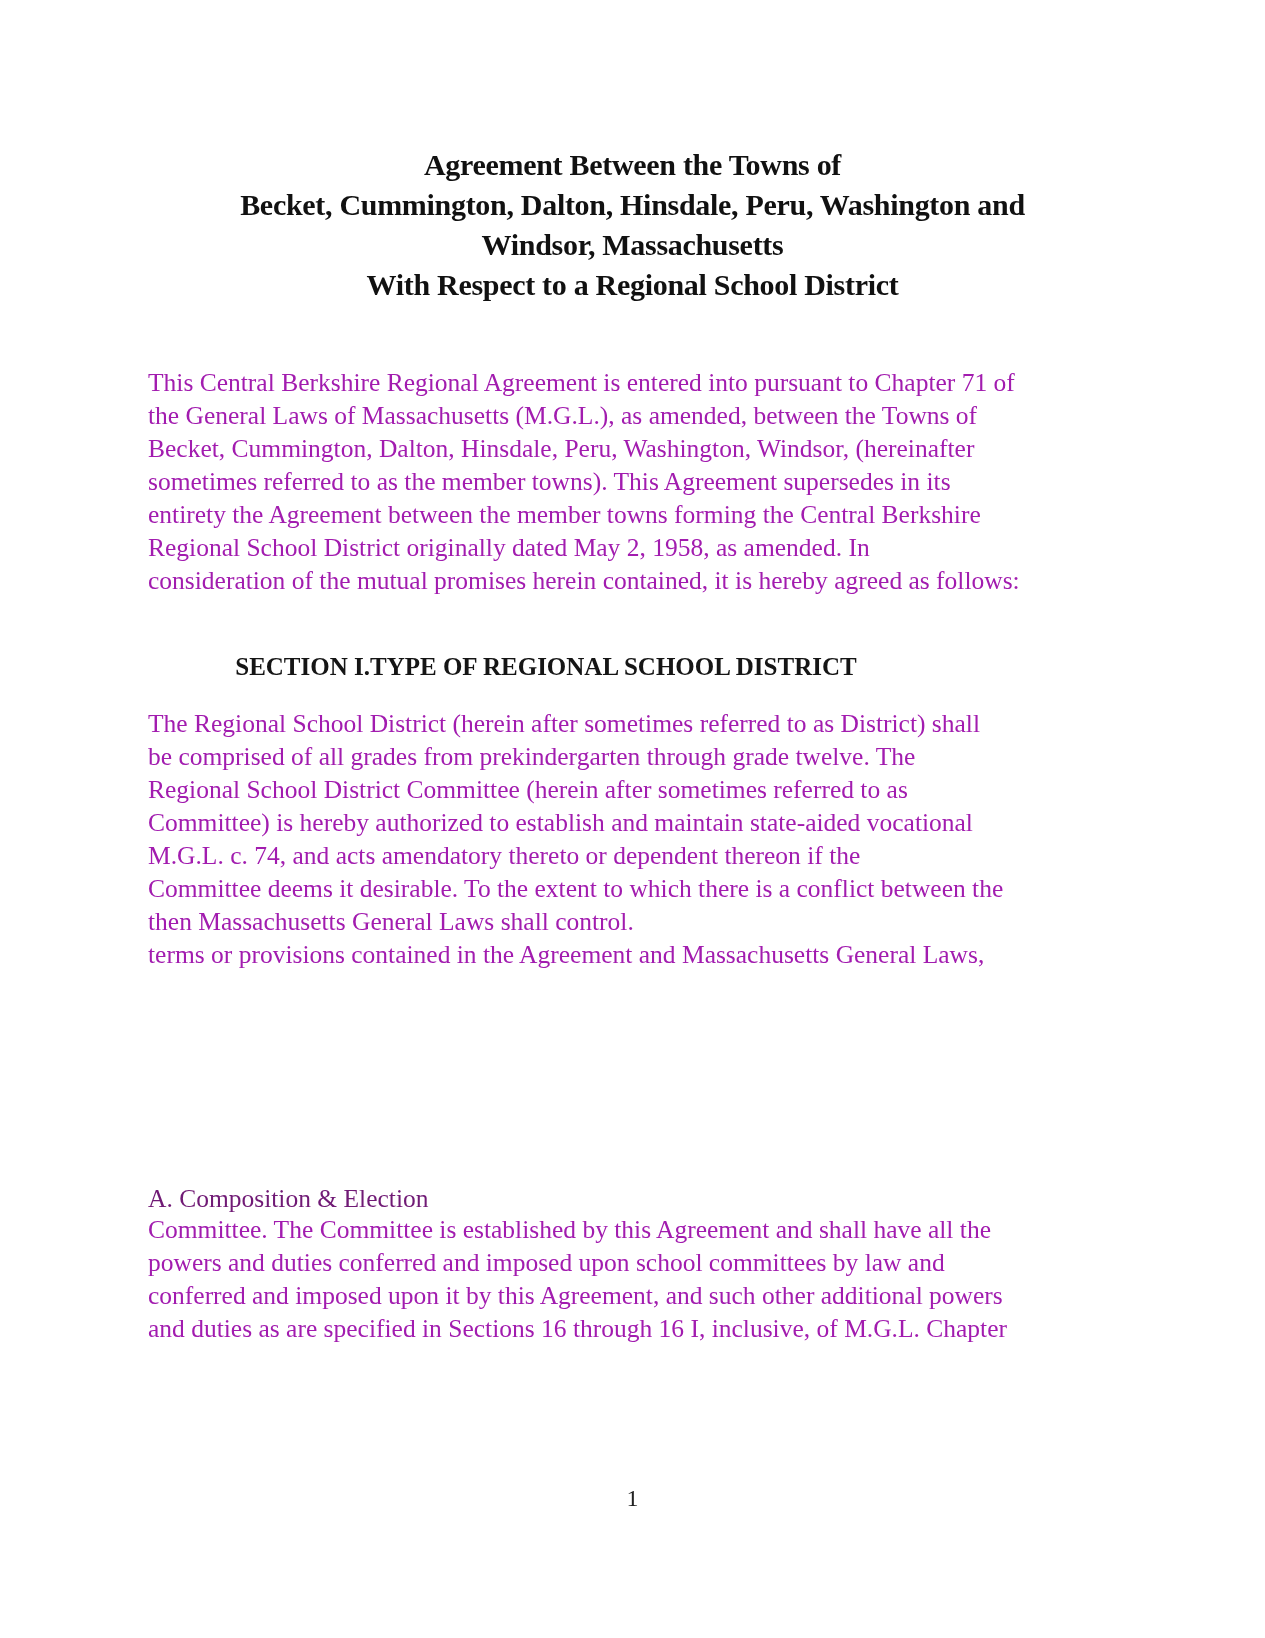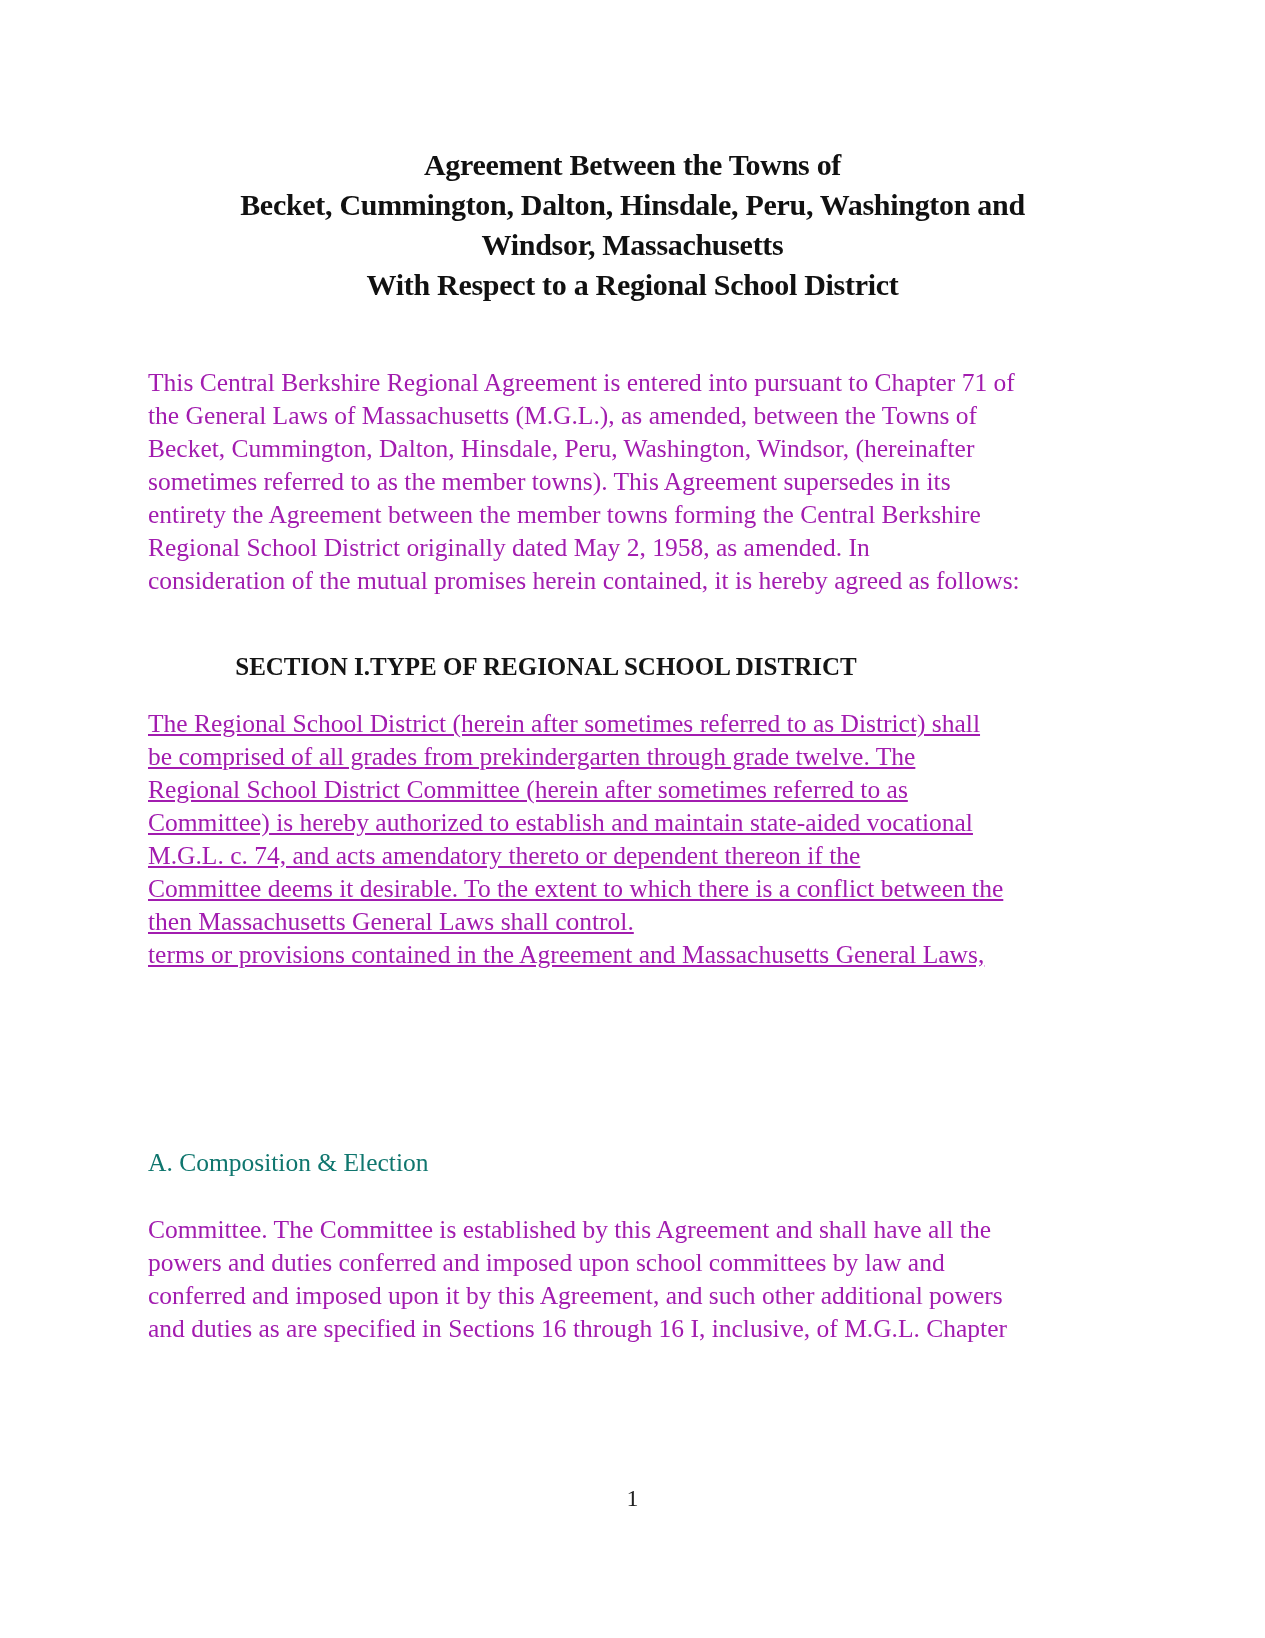--- a/index.html
+++ b/index.html
@@ -66,22 +66,23 @@
     .heading .num {
       display: inline-block;
       width: 222px;
     }
     .subheading {
       position: absolute;
       left: 148px;
       font-family: "Liberation Serif", serif;
       font-size: 25.5px;
       line-height: 33px;
-      color: #0f766e;
+      color: #701a75;
       white-space: nowrap;
+      margin-top: 36px;
     }
     .page-number {
       position: absolute;
       left: 0;
       width: 1265px;
       top: 1485px;
       text-align: center;
       font-family: "Liberation Serif", serif;
       font-size: 24px;
       color: #222222;
@@ -106,21 +107,21 @@
     <span class="line">sometimes referred to as the member towns). This Agreement supersedes in its</span>
     <span class="line">entirety the Agreement between the member towns forming the Central Berkshire</span>
     <span class="line">Regional School District originally dated May 2, 1958, as amended. In</span>
     <span class="line">consideration of the mutual promises herein contained, it is hereby agreed as follows:</span>
   </div>
 
   <div class="heading" style="top:651px;">
     <span class="num">SECTION I.</span><span>TYPE OF REGIONAL SCHOOL DISTRICT</span>
   </div>
 
-  <div class="block" style="top:707px;text-decoration:underline;">
+  <div class="block" style="top:707px;">
     <span class="line">The Regional School District (herein after sometimes referred to as District) shall</span>
     <span class="line">be comprised of all grades from prekindergarten through grade twelve. The</span>
     <span class="line">Regional School District Committee (herein after sometimes referred to as</span>
     <span class="line">Committee) is hereby authorized to establish and maintain state-aided vocational</span>
     <span class="line">M.G.L. c. 74, and acts amendatory thereto or dependent thereon if the</span>
     <span class="line">Committee deems it desirable. To the extent to which there is a conflict between the</span>
     <span class="line">then Massachusetts General Laws shall control.</span>
     <span class="line">terms or provisions contained in the Agreement and Massachusetts General Laws,</span>
   </div>
 

